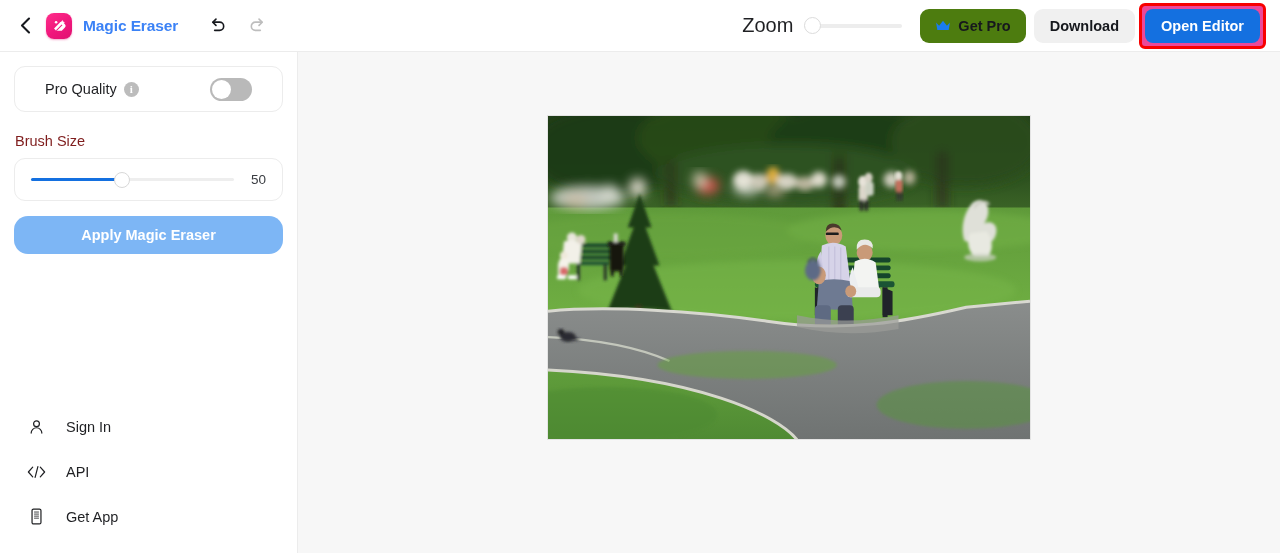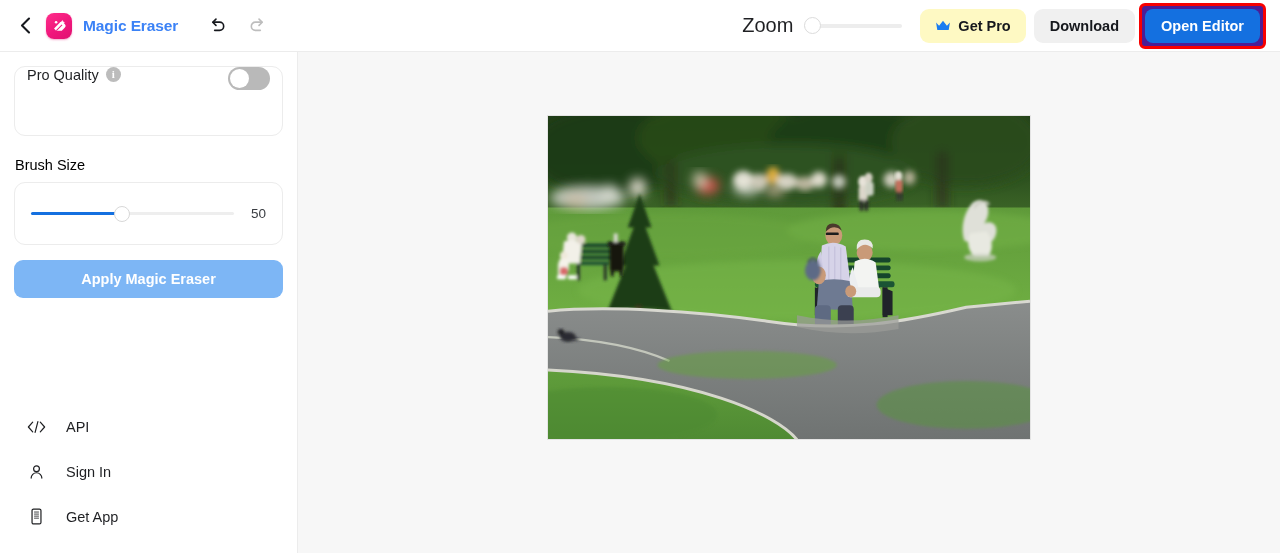--- a/index.html
+++ b/index.html
@@ -130,37 +130,37 @@
     align-items: center;
     justify-content: center;
     font-family: "Liberation Sans", sans-serif;
     font-size: 14.5px;
     font-weight: bold;
     cursor: pointer;
     white-space: nowrap;
     box-sizing: border-box;
   }
   .btn-getpro {
-    background: #fef9c3;
+    background: #4d7c0f;
     color: #16181d;
     padding: 0 15px;
     gap: 7px;
     margin-right: 8px;
   }
   .btn-download {
     background: #f0f0f0;
     color: #16181d;
     padding: 0 16px;
     margin-right: 4px;
   }
   .open-editor-annot {
     border: 3px solid #f80000;
     border-radius: 6px;
     padding: 3px;
-    background: #4c1d95;
+    background: #ec4899;
     display: flex;
     box-sizing: border-box;
   }
   .btn-openeditor {
     background: #1470e0;
     color: #ffffff;
     padding: 0 16px;
     border-radius: 8px;
   }
 
@@ -182,23 +182,24 @@
     display: flex;
     flex-direction: column;
   }
   .card {
     border: 1px solid #ececec;
     border-radius: 11px;
     background: #ffffff;
     box-sizing: border-box;
   }
   .proq-card {
-    height: 70px;
-    display: flex;
-    padding: 0 12px;
+    height: 46px;
+    display: flex;
+    align-items: center;
+    padding: 0 30px;
   }
   .proq-label {
     font-size: 14.5px;
     color: #1f2023;
   }
   .info-icon {
     width: 15px;
     height: 15px;
     border-radius: 50%;
     background: #bcbcbc;
@@ -226,25 +227,25 @@
     top: 2px;
     left: 2px;
     width: 19px;
     height: 19px;
     border-radius: 50%;
     background: #ffffff;
   }
 
   .section-label {
     font-size: 14.5px;
-    color: #000000;
+    color: #7f1d1d;
     margin: 21px 0 9px 1px;
   }
   .brush-card {
-    height: 63px;
+    height: 43px;
     display: flex;
     align-items: center;
     padding: 0 16px;
   }
   .brush-slider {
     flex: 1;
     height: 18px;
     position: relative;
     display: flex;
     align-items: center;
@@ -280,21 +281,21 @@
   .brush-val {
     font-size: 13.5px;
     color: #3a3d42;
     width: 26px;
     text-align: right;
   }
 
   .apply-btn {
     margin-top: 15px;
     height: 38px;
-    border-radius: 9px;
+    border-radius: 14px;
     background: #7db6f5;
     color: #ffffff;
     font-size: 14.5px;
     font-weight: bold;
     display: flex;
     align-items: center;
     justify-content: center;
     cursor: pointer;
     border: none;
     font-family: "Liberation Sans", sans-serif;
@@ -444,40 +445,40 @@
         <div class="brush-val">50</div>
       </div>
 
       <button class="apply-btn">
         <span>Apply Magic Eraser</span>
       </button>
 
       <div class="sb-spacer"></div>
 
       <div class="nav-list">
+
+        <div class="nav-item">
+          <span class="nav-icon">
+            <svg width="15" height="16" viewBox="0 0 16 17">
+              <circle cx="8" cy="5" r="3.1" stroke="#1f2023" stroke-width="1.3" fill="none"></circle>
+              <path d="M2.3 15.0 a5.7 5.7 0 0 1 11.4 0" stroke="#1f2023" stroke-width="1.3" fill="none" stroke-linecap="round"></path>
+            </svg>
+          </span>
+          <span class="nav-label">Sign In</span>
+        </div>
 
         <div class="nav-item">
           <span class="nav-icon">
             <svg width="19" height="14" viewBox="0 0 22 16">
               <path d="M6.6 2.4 L1.6 8.0 L6.6 13.6" stroke="#1f2023" stroke-width="1.4" fill="none" stroke-linecap="round" stroke-linejoin="round"></path>
               <path d="M15.4 2.4 L20.4 8.0 L15.4 13.6" stroke="#1f2023" stroke-width="1.4" fill="none" stroke-linecap="round" stroke-linejoin="round"></path>
               <path d="M12.6 1.8 L9.4 14.2" stroke="#1f2023" stroke-width="1.4" fill="none" stroke-linecap="round"></path>
             </svg>
           </span>
           <span class="nav-label">API</span>
-        </div>
-
-        <div class="nav-item">
-          <span class="nav-icon">
-            <svg width="15" height="16" viewBox="0 0 16 17">
-              <circle cx="8" cy="5" r="3.1" stroke="#1f2023" stroke-width="1.3" fill="none"></circle>
-              <path d="M2.3 15.0 a5.7 5.7 0 0 1 11.4 0" stroke="#1f2023" stroke-width="1.3" fill="none" stroke-linecap="round"></path>
-            </svg>
-          </span>
-          <span class="nav-label">Sign In</span>
         </div>
 
         <div class="nav-item">
           <span class="nav-icon">
             <svg width="13" height="17" viewBox="0 0 14 18">
               <rect x="2.2" y="1.0" width="9.6" height="16.0" rx="1.6" stroke="#1f2023" stroke-width="1.3" fill="none"></rect>
               <line x1="4.4" y1="4.2" x2="9.6" y2="4.2" stroke="#1f2023" stroke-width="0.9"></line>
               <line x1="4.4" y1="6.4" x2="9.6" y2="6.4" stroke="#1f2023" stroke-width="0.9"></line>
               <line x1="4.4" y1="8.6" x2="9.6" y2="8.6" stroke="#1f2023" stroke-width="0.9"></line>
               <line x1="4.4" y1="10.8" x2="9.6" y2="10.8" stroke="#1f2023" stroke-width="0.9"></line>

